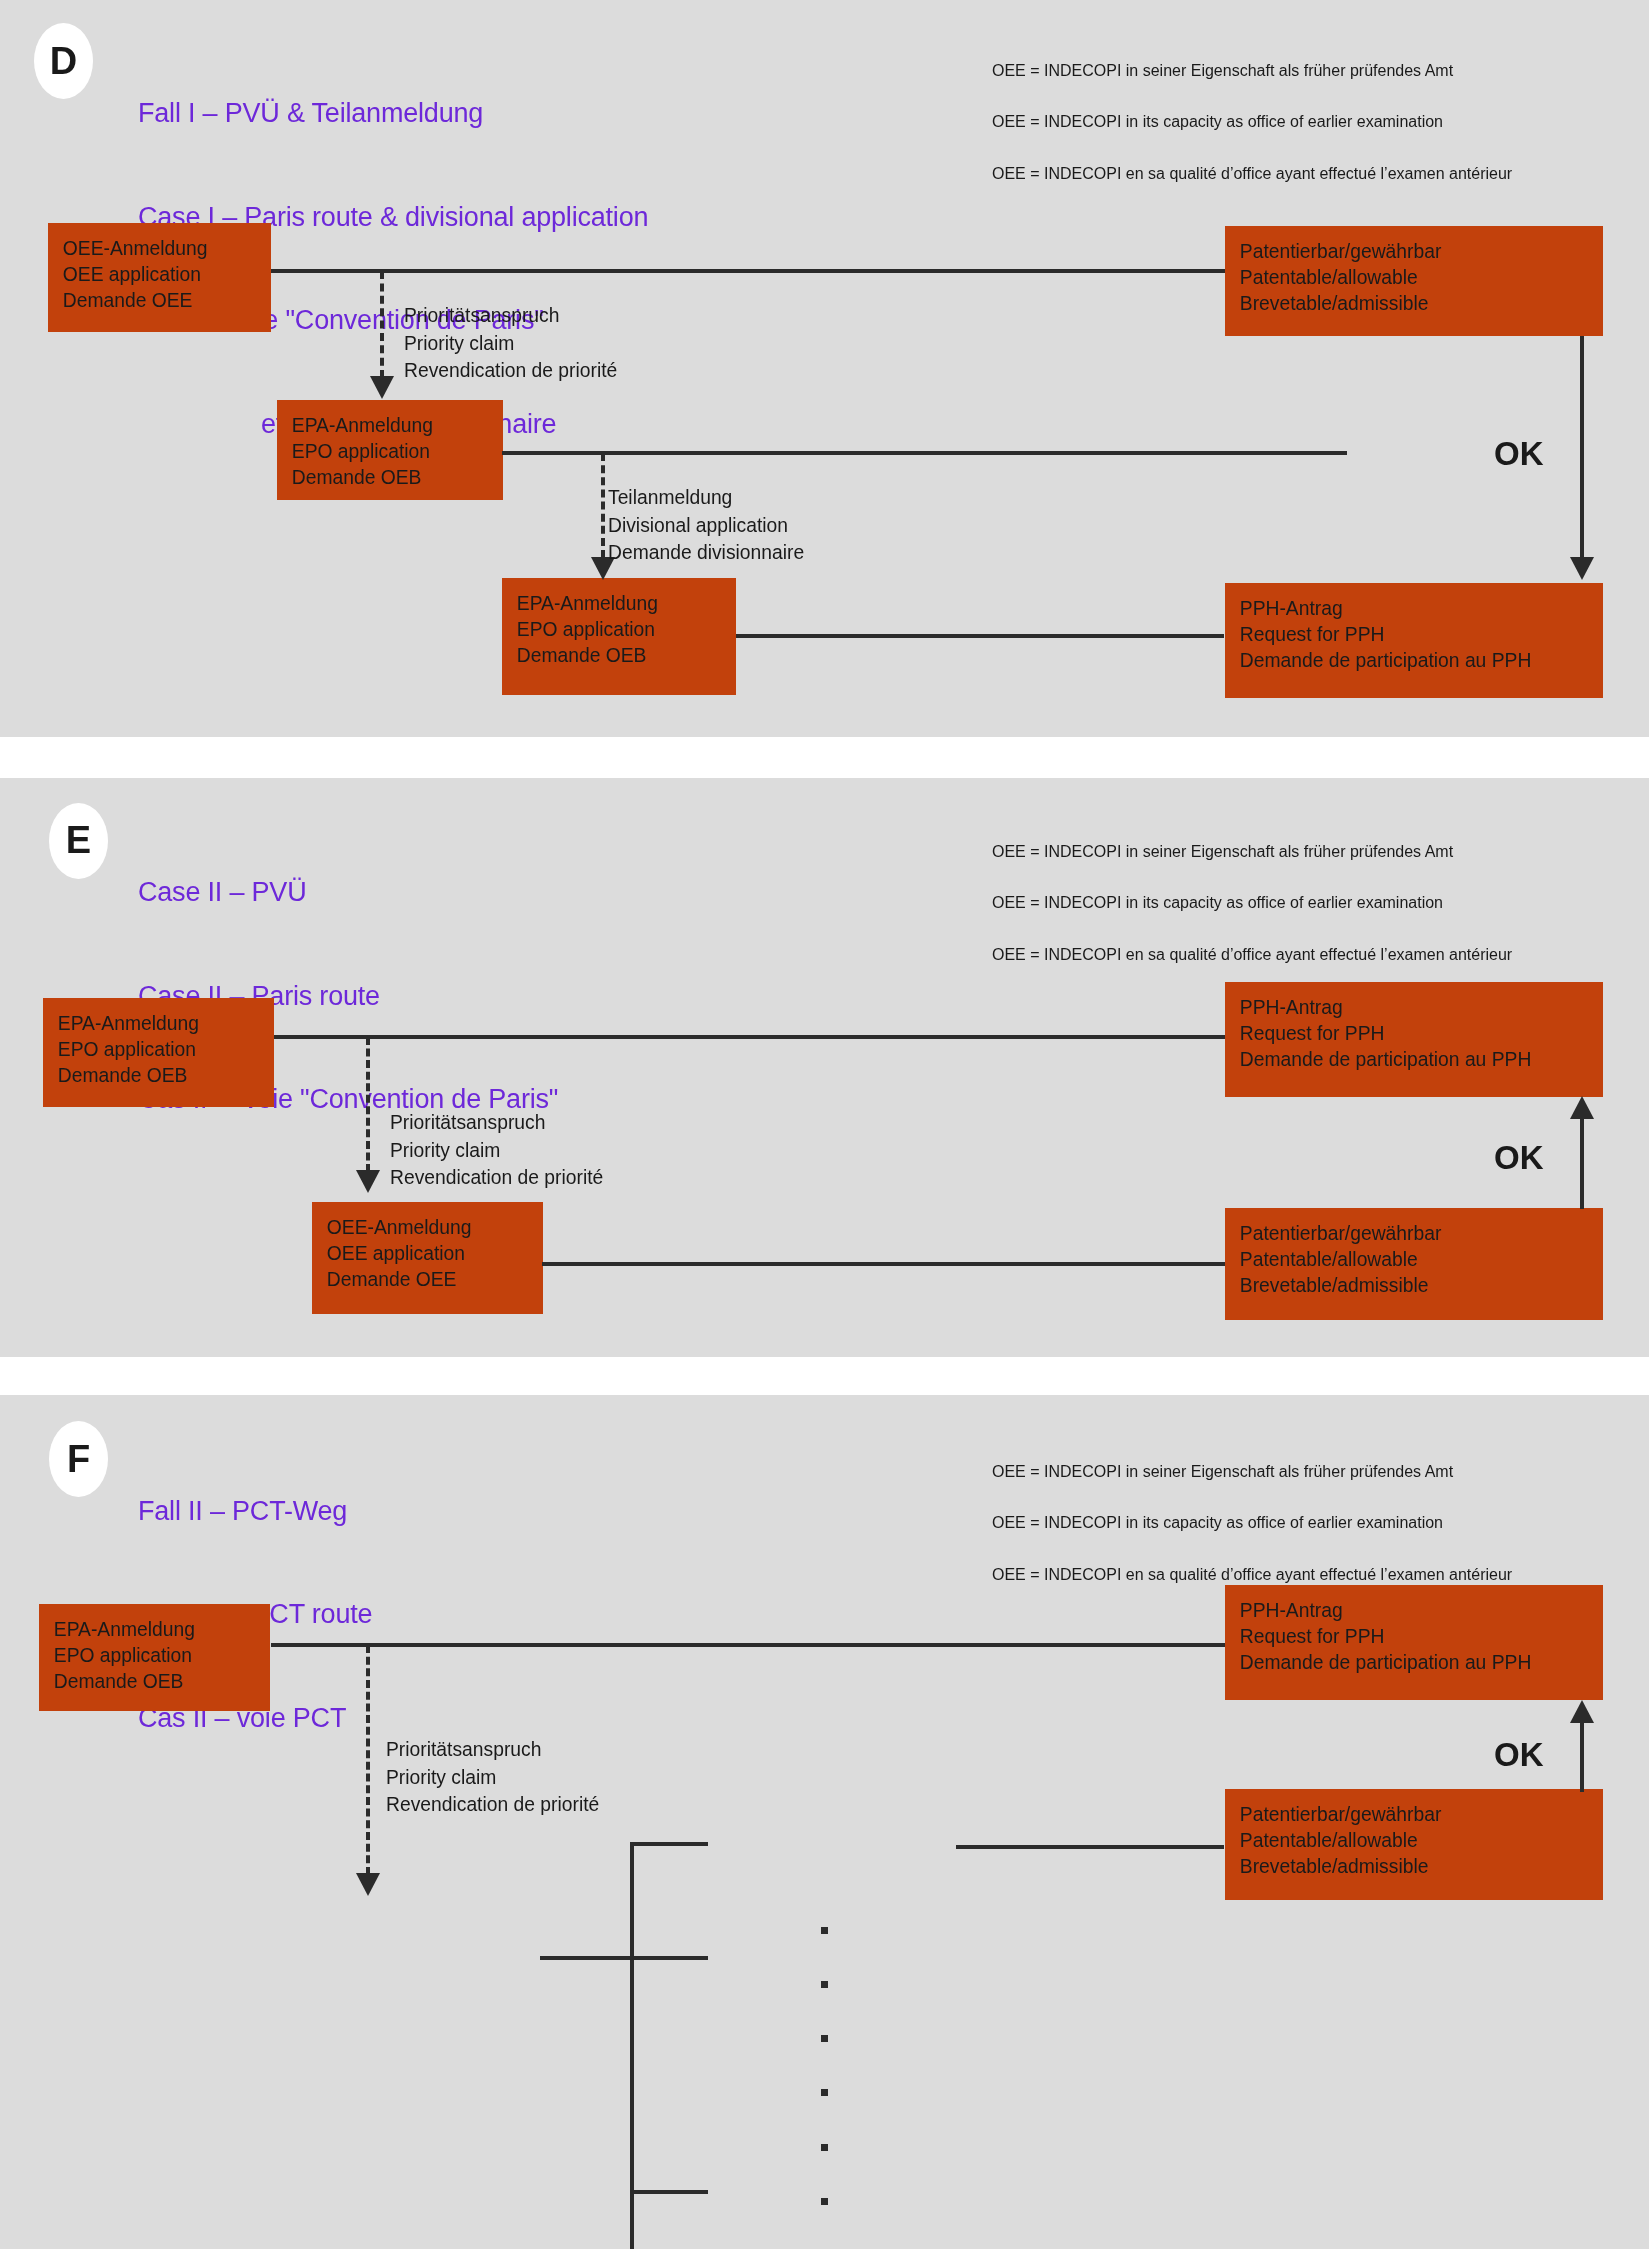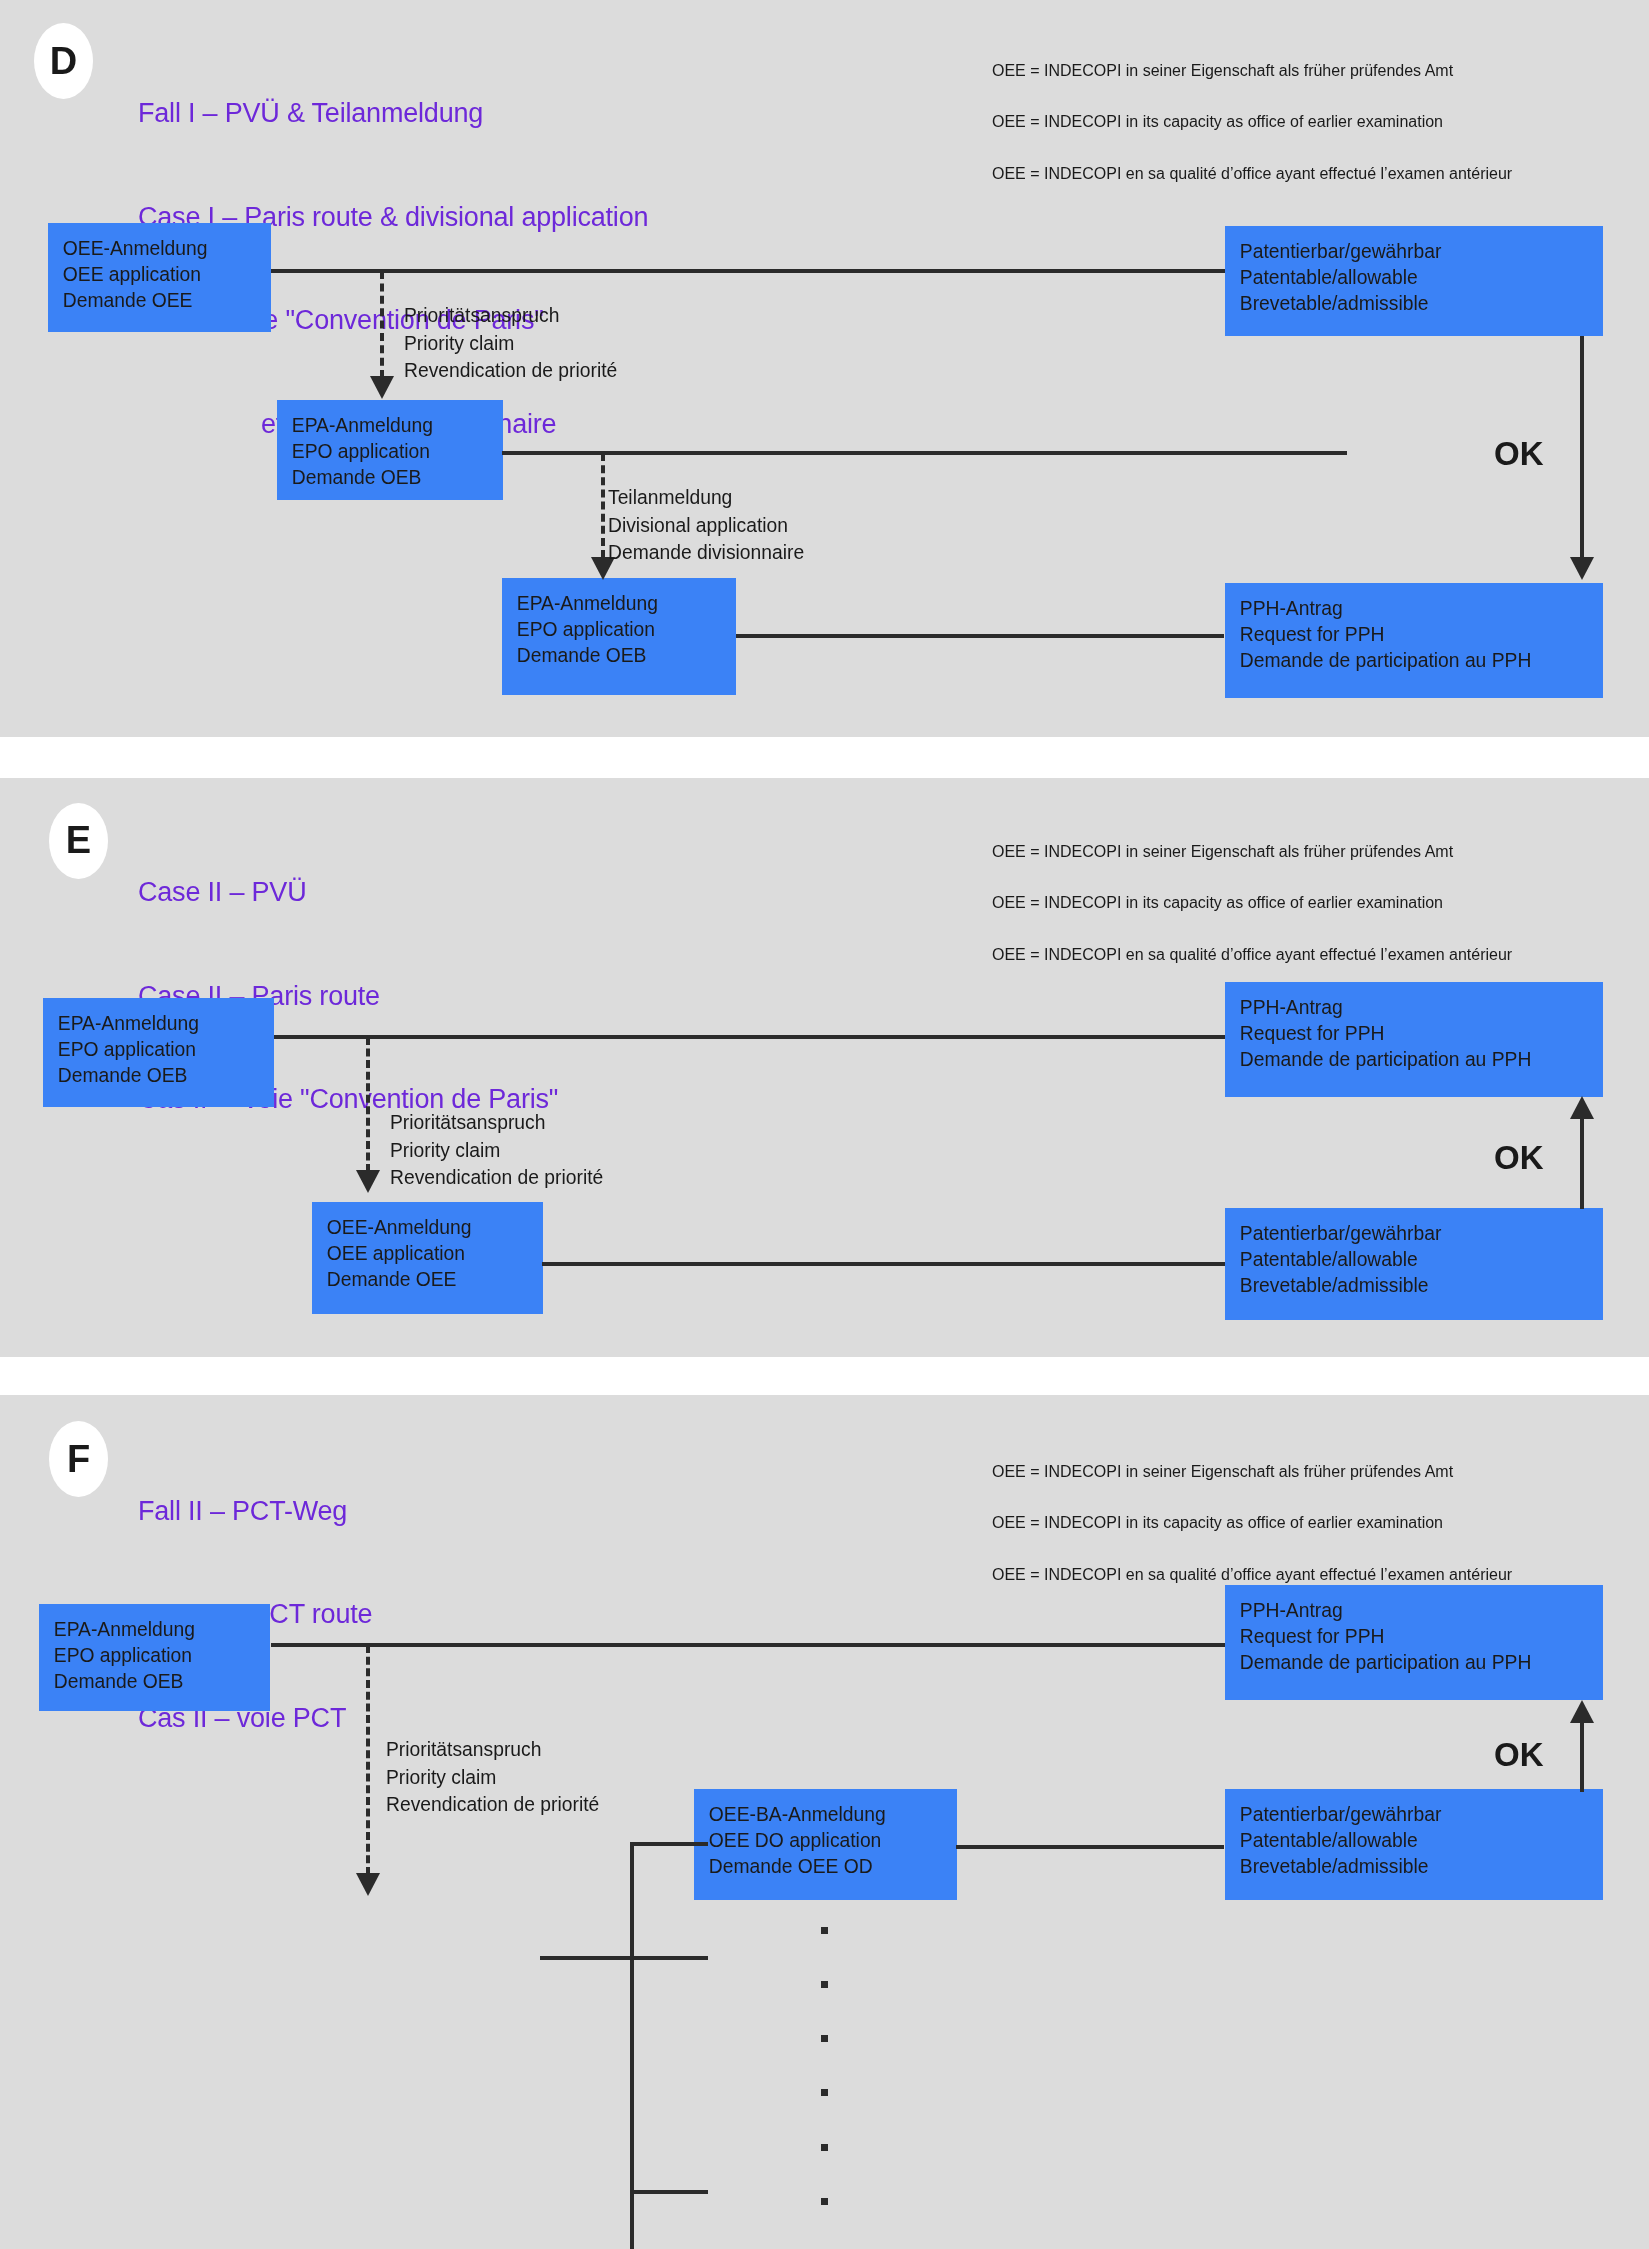--- a/index.html
+++ b/index.html
@@ -56,21 +56,21 @@
     line-height:1.48;
   }
   .abbr table{border-collapse:collapse;}
   .abbr td{padding:0 0 0 0;vertical-align:top;white-space:nowrap;}
   .abbr td.k{width:43px;}
   .abbr td.e{width:31px;}
 
   
   .box{
     position:absolute;
-    background:#3b82f6;
+    background:#c2410c;
     color:#1a1a1a;
     font-size:19.3px;
     line-height:1.36;
     box-sizing:border-box;
     padding:13px 14.8px 0 14.8px;
     white-space:nowrap;
   }
   .box div{white-space:nowrap;}
 
   
@@ -256,25 +256,20 @@
     <div>OEE = INDECOPI en sa qualité d’office ayant effectué l’examen antérieur</div>
   </div>
 
   <div class="box" style="left:39px;top:209px;width:231px;height:107px;">
     <div>EPA-Anmeldung</div>
     <div>EPO application</div>
     <div>Demande OEB</div>
   </div>
 
 
-  <div class="box" style="left:694px;top:394px;width:263px;height:111px;">
-    <div>OEE-BA-Anmeldung</div>
-    <div>OEE DO application</div>
-    <div>Demande OEE OD</div>
-  </div>
 
   <div class="box" style="left:1225px;top:190px;width:378px;height:115px;">
     <div>PPH-Antrag</div>
     <div>Request for PPH</div>
     <div>Demande de participation au PPH</div>
   </div>
 
   <div class="box" style="left:1225px;top:394px;width:378px;height:111px;">
     <div>Patentierbar/gewährbar</div>
     <div>Patentable/allowable</div>

